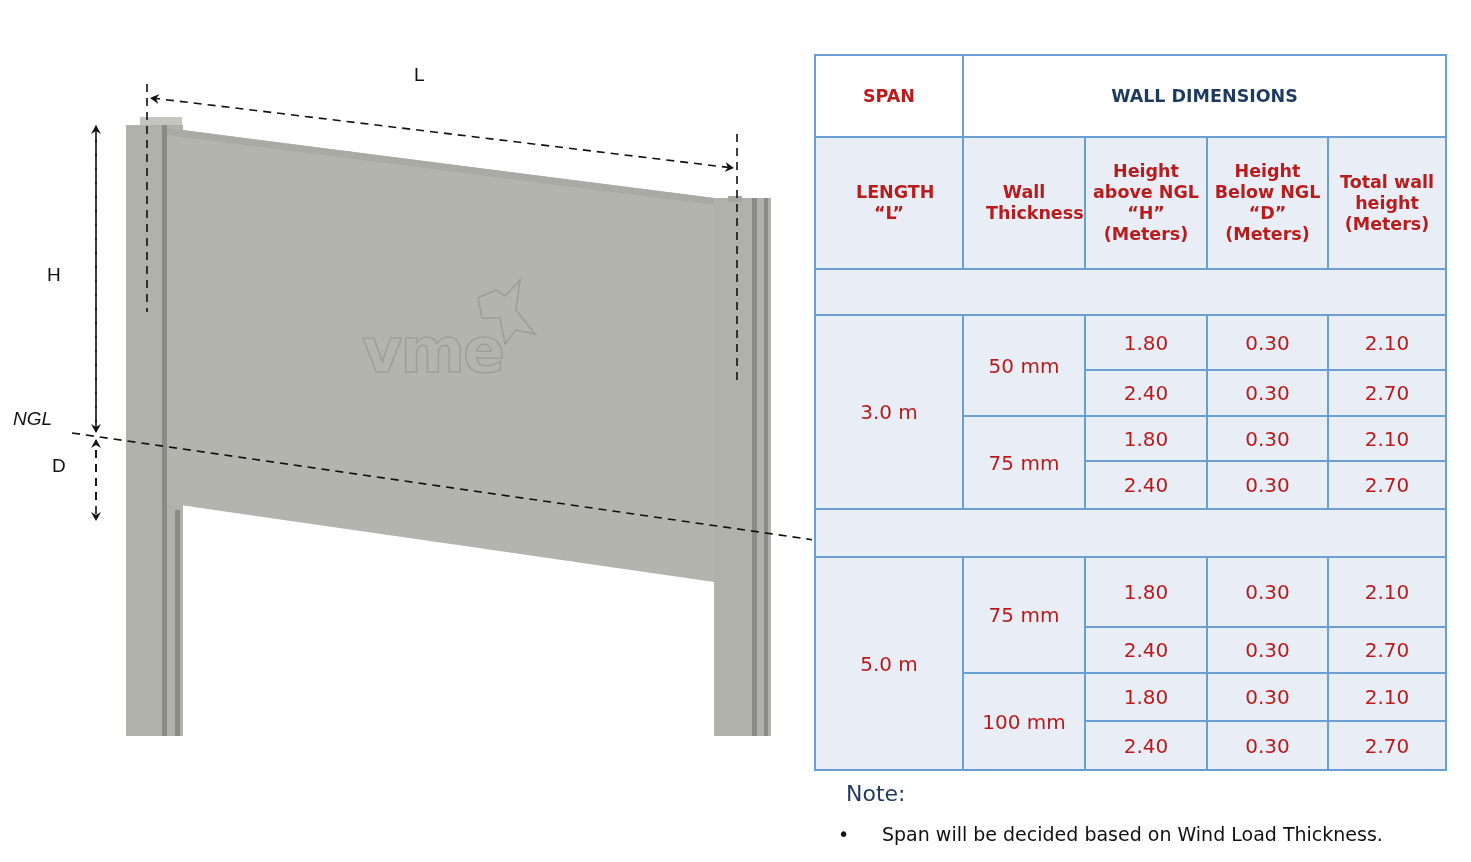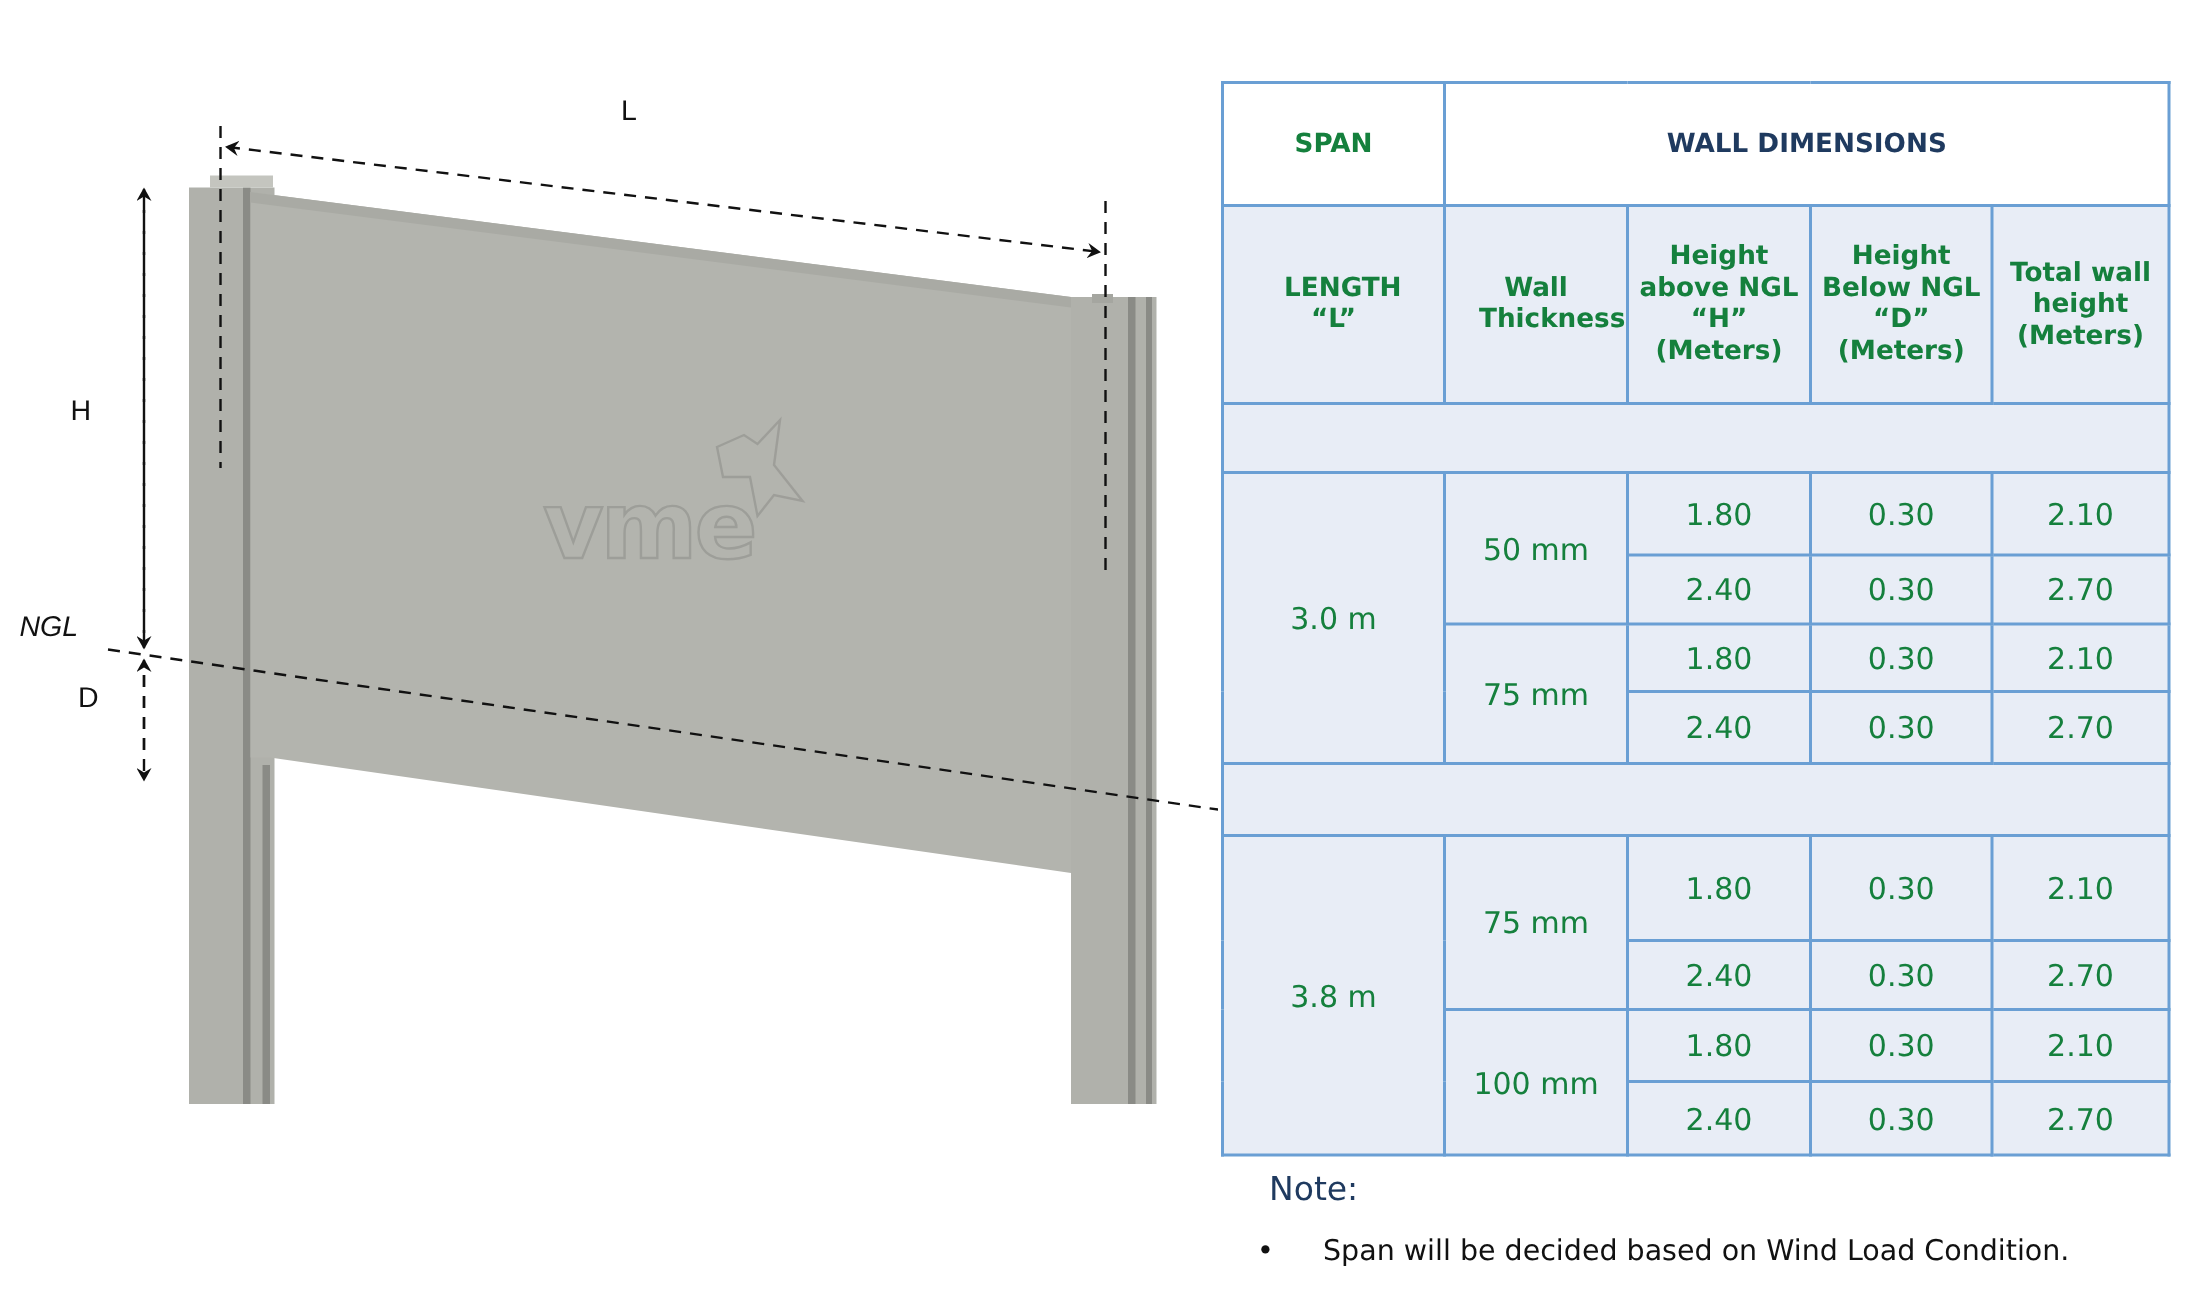--- a/index.html
+++ b/index.html
@@ -4,21 +4,21 @@
   <style>
     html, body { margin: 0; padding: 0; background: #ffffff; }
     body { width: 1471px; height: 862px; position: relative; overflow: hidden;
            font-family: "Liberation Sans", "DejaVu Sans", sans-serif; color: #000; }
     .dim-label { position: absolute; font-size: 19px; color: #111; }
     #diagram { position: absolute; left: 0; top: 0; width: 812px; height: 862px; }
 
     table.spec { position: absolute; left: 814px; top: 54px; width: 631px; border-collapse: collapse;
                  table-layout: fixed; font-family: "DejaVu Sans", "Liberation Sans", sans-serif; }
     table.spec td { border: 2px solid #6a9fd4; text-align: center; vertical-align: middle;
-                    background: #e8edf6; padding: 0; font-size: 20px; color: #15803d; }
+                    background: #e8edf6; padding: 0; font-size: 20px; color: #b91c1c; }
     table.spec td.hdr-white { background: #ffffff; }
     table.spec td.bold { font-weight: bold; font-size: 17.5px; line-height: 1.2; }
     table.spec td.title { color: #1f3a5f; }
     .note-title { position: absolute; left: 846px; top: 781px; font-size: 22px; color: #1f3a5f;
                   font-family: "DejaVu Sans", sans-serif; }
     .note-list { position: absolute; left: 838px; top: 823px; margin: 0; padding: 0; list-style: none;
                  font-size: 19px; font-family: "DejaVu Sans", sans-serif; color: #111; }
     .note-list li { position: relative; padding-left: 44px; }
     .note-list li .bullet { position: absolute; left: 0; top: 0; }
   </style>
@@ -125,21 +125,21 @@
     <td>2.40</td>
     <td>0.30</td>
     <td>2.70</td>
   </tr>
 
   <tr style="height:48px">
         <td colspan="5"></td>
       </tr>
 
   <tr style="height:70px">
-    <td rowspan="4">3.8 m</td>
+    <td rowspan="4">5.0 m</td>
     <td rowspan="2">75 mm</td>
     <td>1.80</td>
     <td>0.30</td>
     <td>2.10</td>
   </tr>
   <tr style="height:46px">
     <td>2.40</td>
     <td>0.30</td>
     <td>2.70</td>
   </tr>
@@ -154,15 +154,15 @@
     <td>0.30</td>
     <td>2.70</td>
   </tr>
 </tbody>
   </table>
 
 <div class="note-title">Note:</div>
 <ul class="note-list">
   <li>
     <span class="bullet">•</span>
-    <span>Span will be decided based on Wind Load Condition.</span>
+    <span>Span will be decided based on Wind Load Thickness.</span>
   </li>
 </ul>
 
 </body></html>

